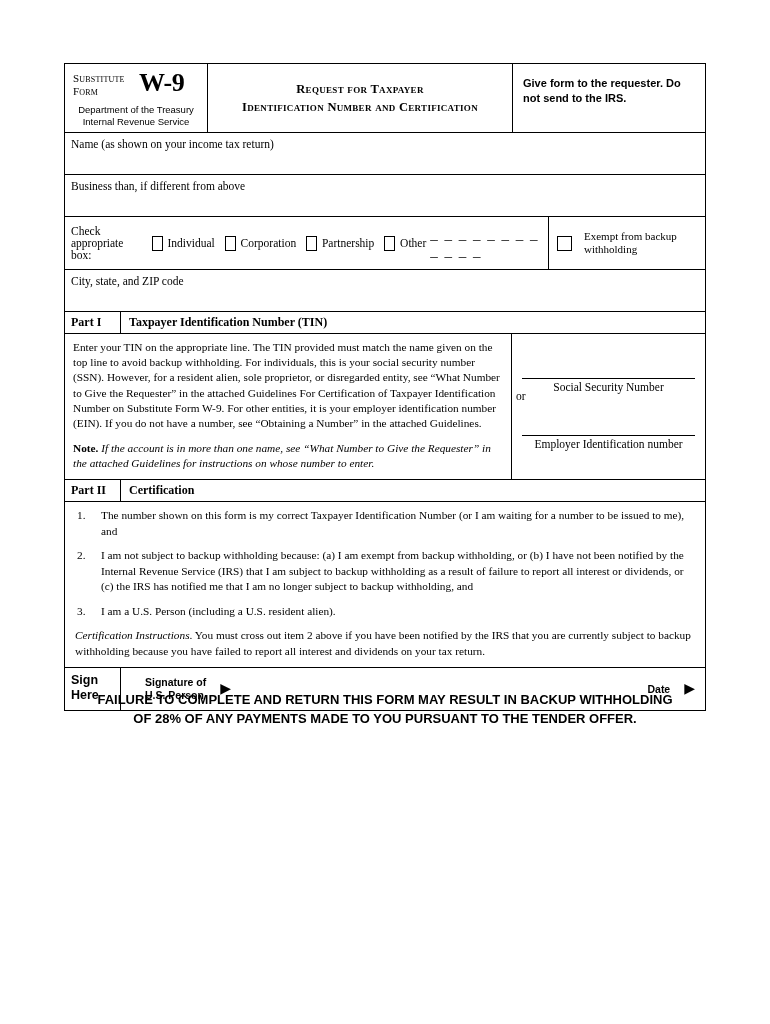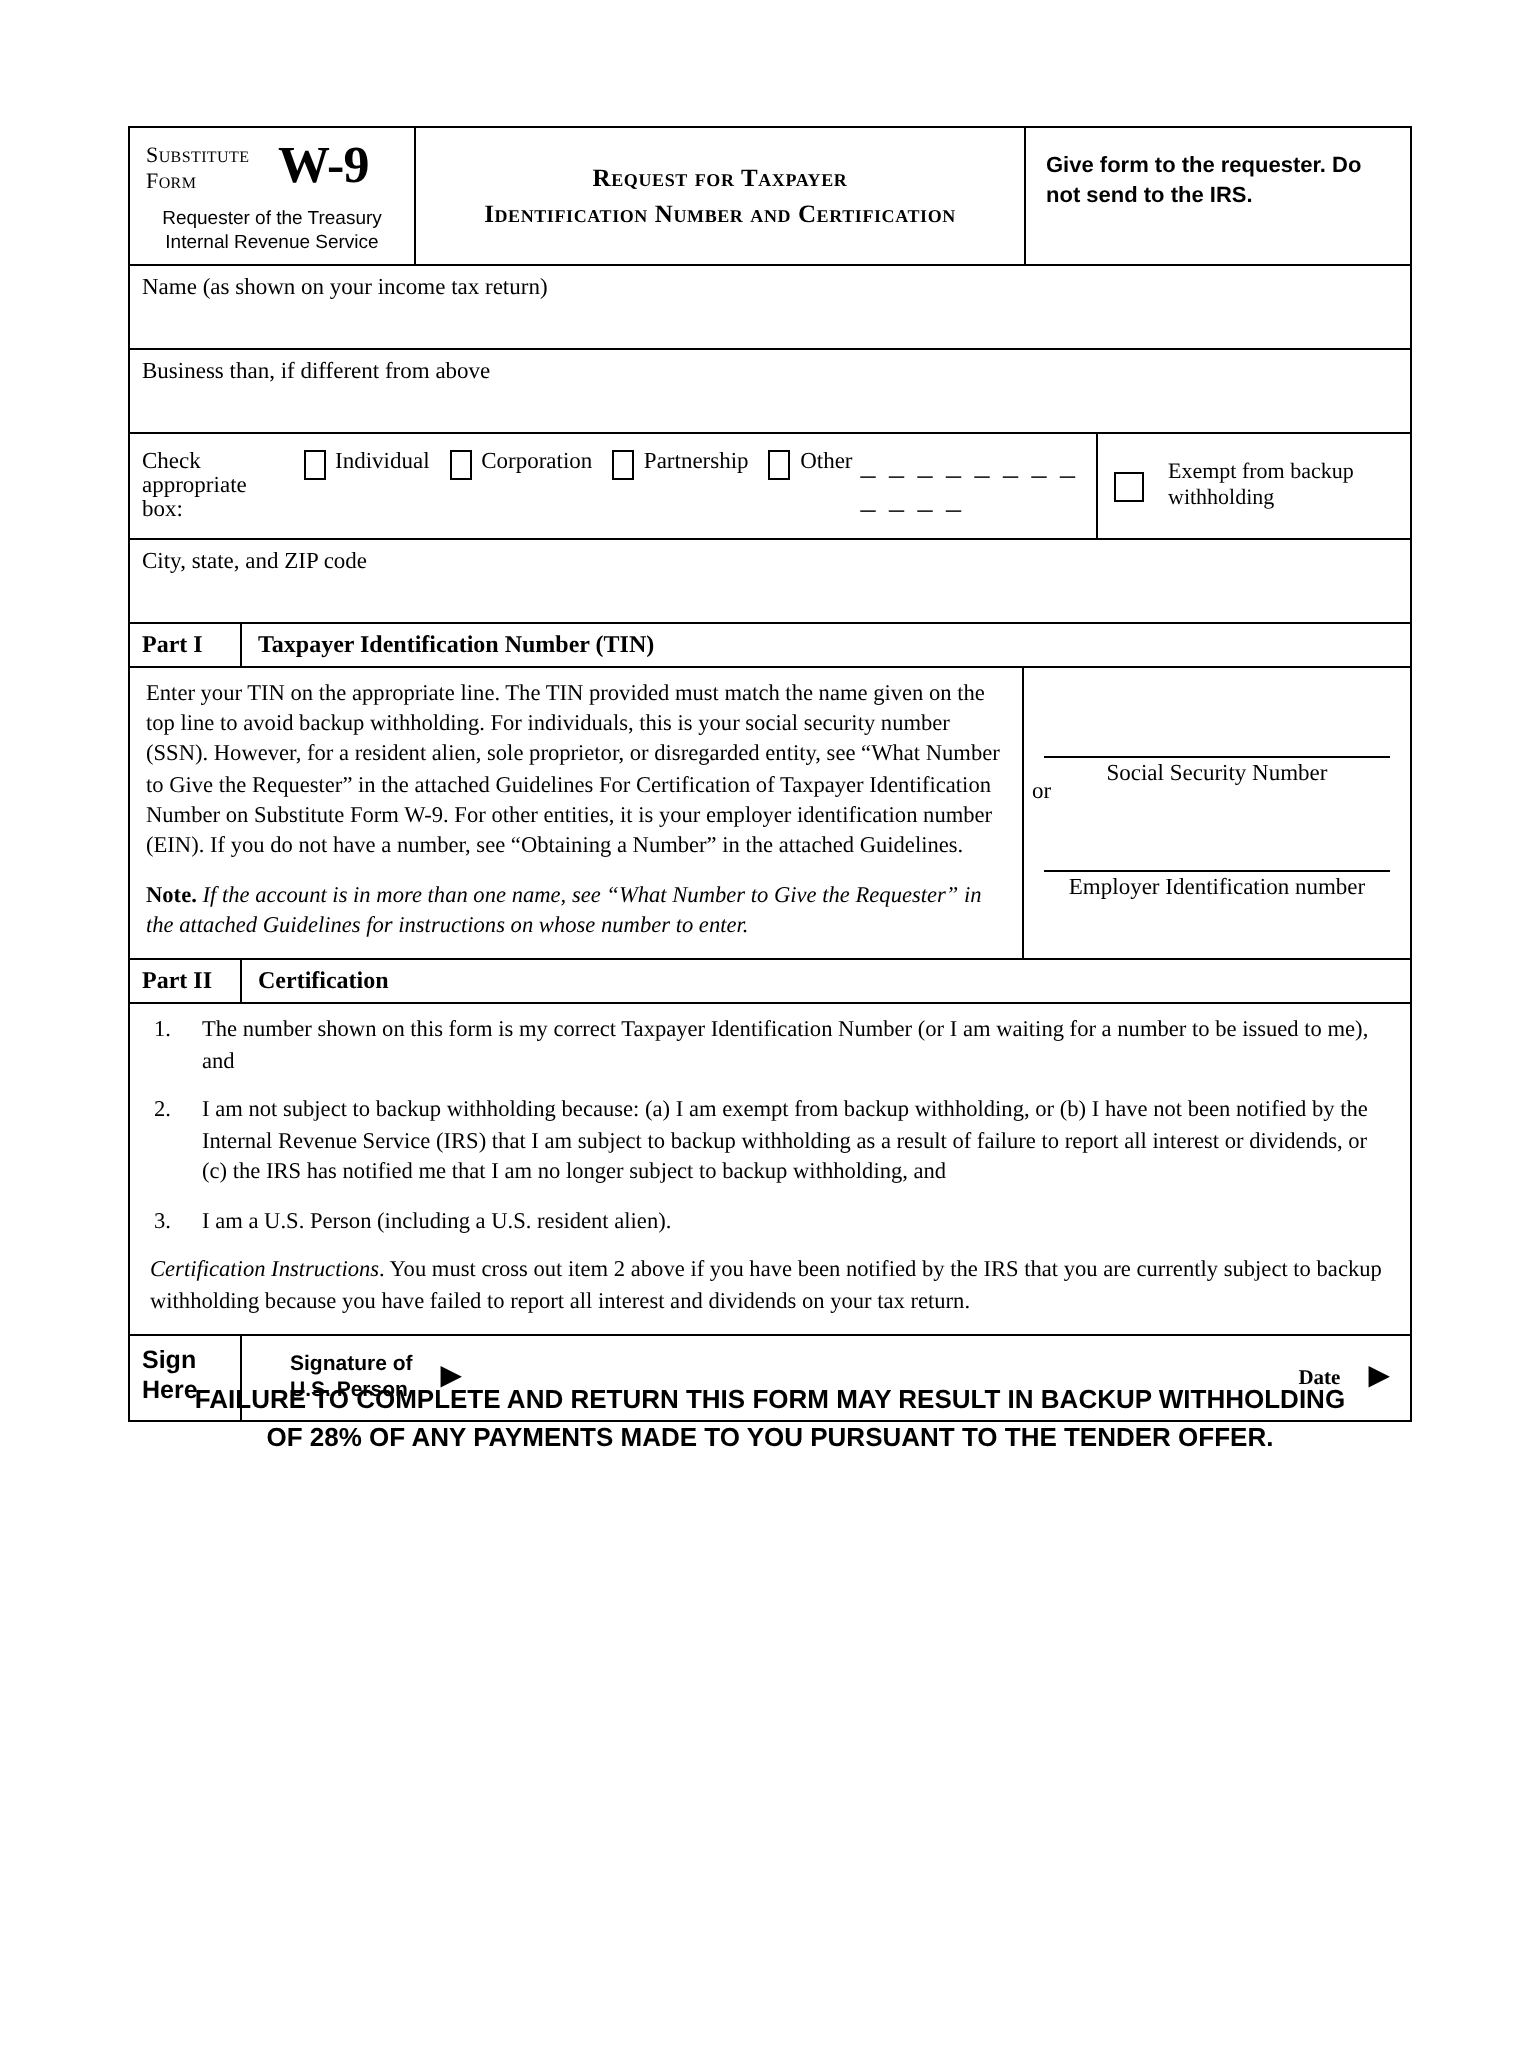--- a/index.html
+++ b/index.html
@@ -102,21 +102,21 @@
   .label-sm {
     font-size: 11.5px;
     line-height: 14px;
   }
 
   
   .checkrow { display: flex; }
   .checkrow-left {
     flex: 1;
     display: flex;
-    align-items: flex-start;
+    align-items: center;
     padding: 8px 6px;
     font-size: 11.5px;
   }
   .cb {
     display: inline-block;
     width: 13px;
     height: 13px;
     border: 1.3px solid #000;
     margin: 0 5px 0 10px;
     vertical-align: middle;
@@ -240,21 +240,21 @@
     font-weight: bold;
     font-size: 10.5px;
     line-height: 13px;
   }
   .arrow {
     font-size: 14px;
     margin-left: 14px;
     line-height: 10px;
   }
   .date-lbl {
-    font-family: Liberation Serif, serif;
+    font-family: Liberation Sans, sans-serif;
     font-weight: bold;
     font-size: 10.5px;
     margin-left: auto;
     text-align: right;
   }
 
   
   .footer {
     position: absolute;
     left: 64px;
@@ -277,21 +277,21 @@
     <div class="row">
       <div class="cell bdr-r hdr-left">
         <div class="hdr-left-top">
           <div class="hdr-left-labels">
             <div class="sub-form-line">Substitute</div>
             <div class="sub-form-line">Form</div>
           </div>
           <div class="w9">W-9</div>
         </div>
         <div class="treasury">
-          <div>Requester of the Treasury</div>
+          <div>Department of the Treasury</div>
           <div>Internal Revenue Service</div>
         </div>
       </div>
       <div class="cell bdr-r hdr-mid">
         <div>Request for Taxpayer</div>
         <div>Identification Number and Certification</div>
       </div>
       <div class="cell hdr-right">Give form to the requester.  Do not send to the IRS.</div>
     </div>
 

